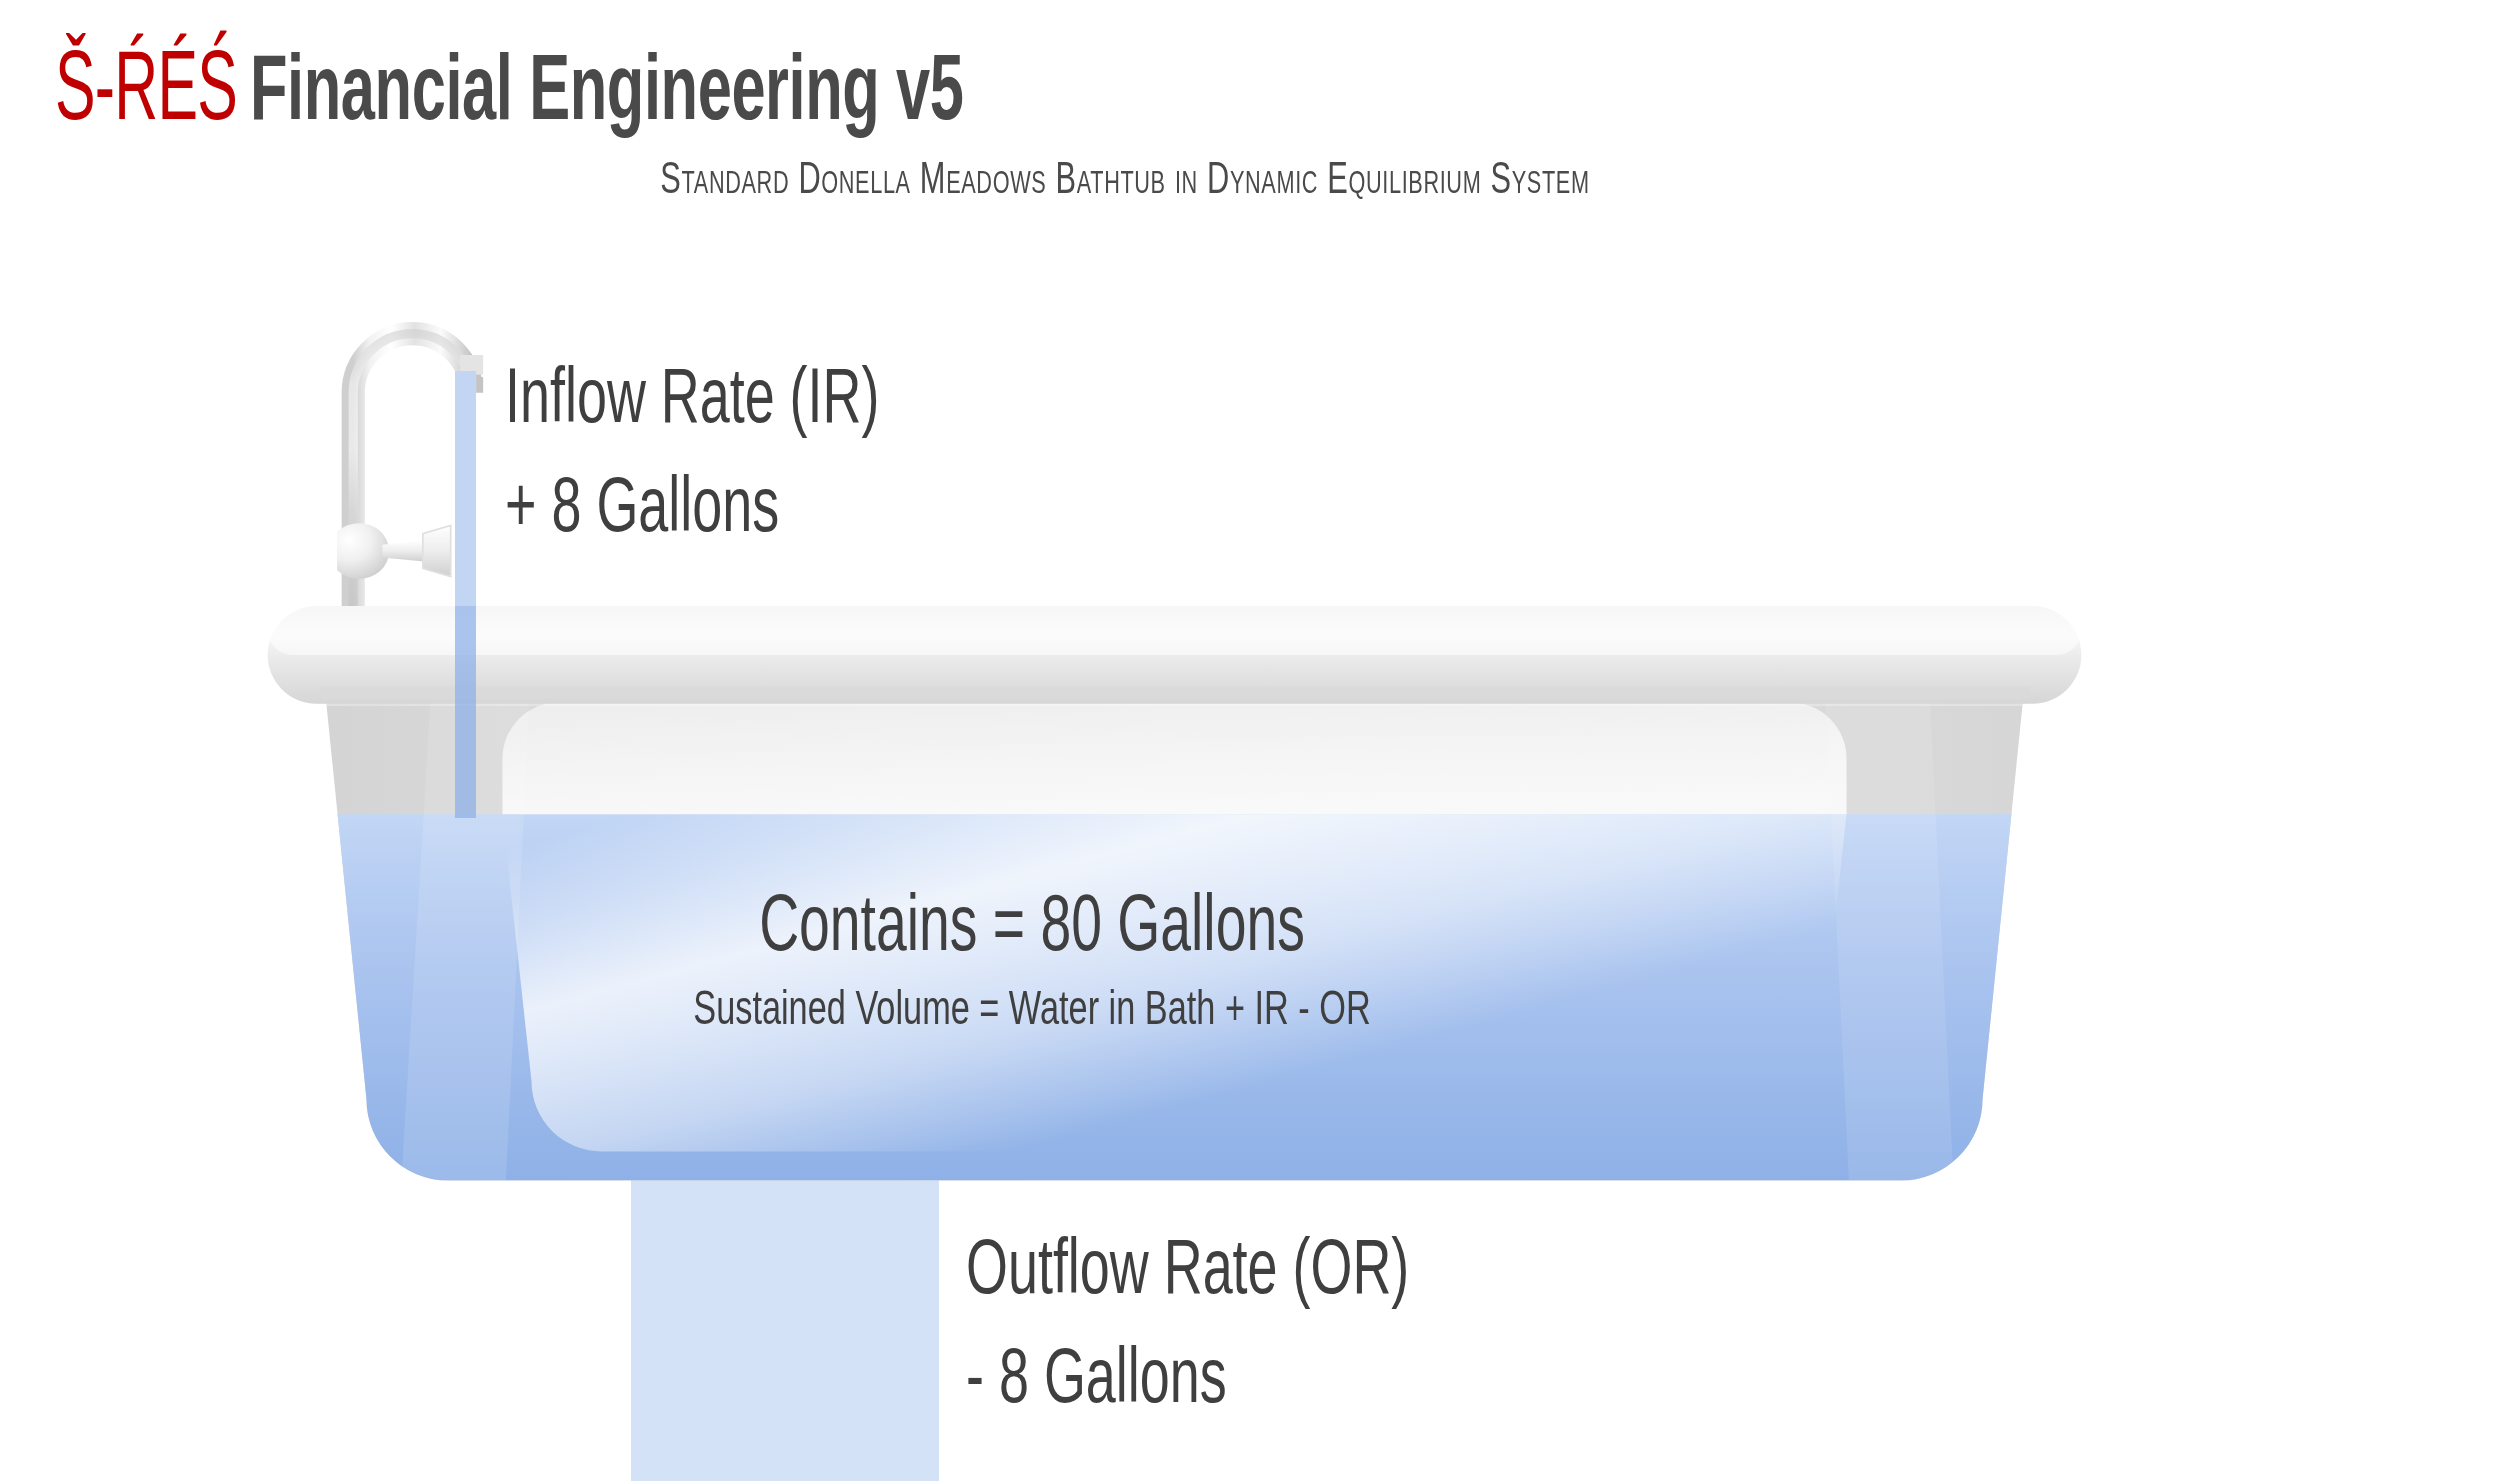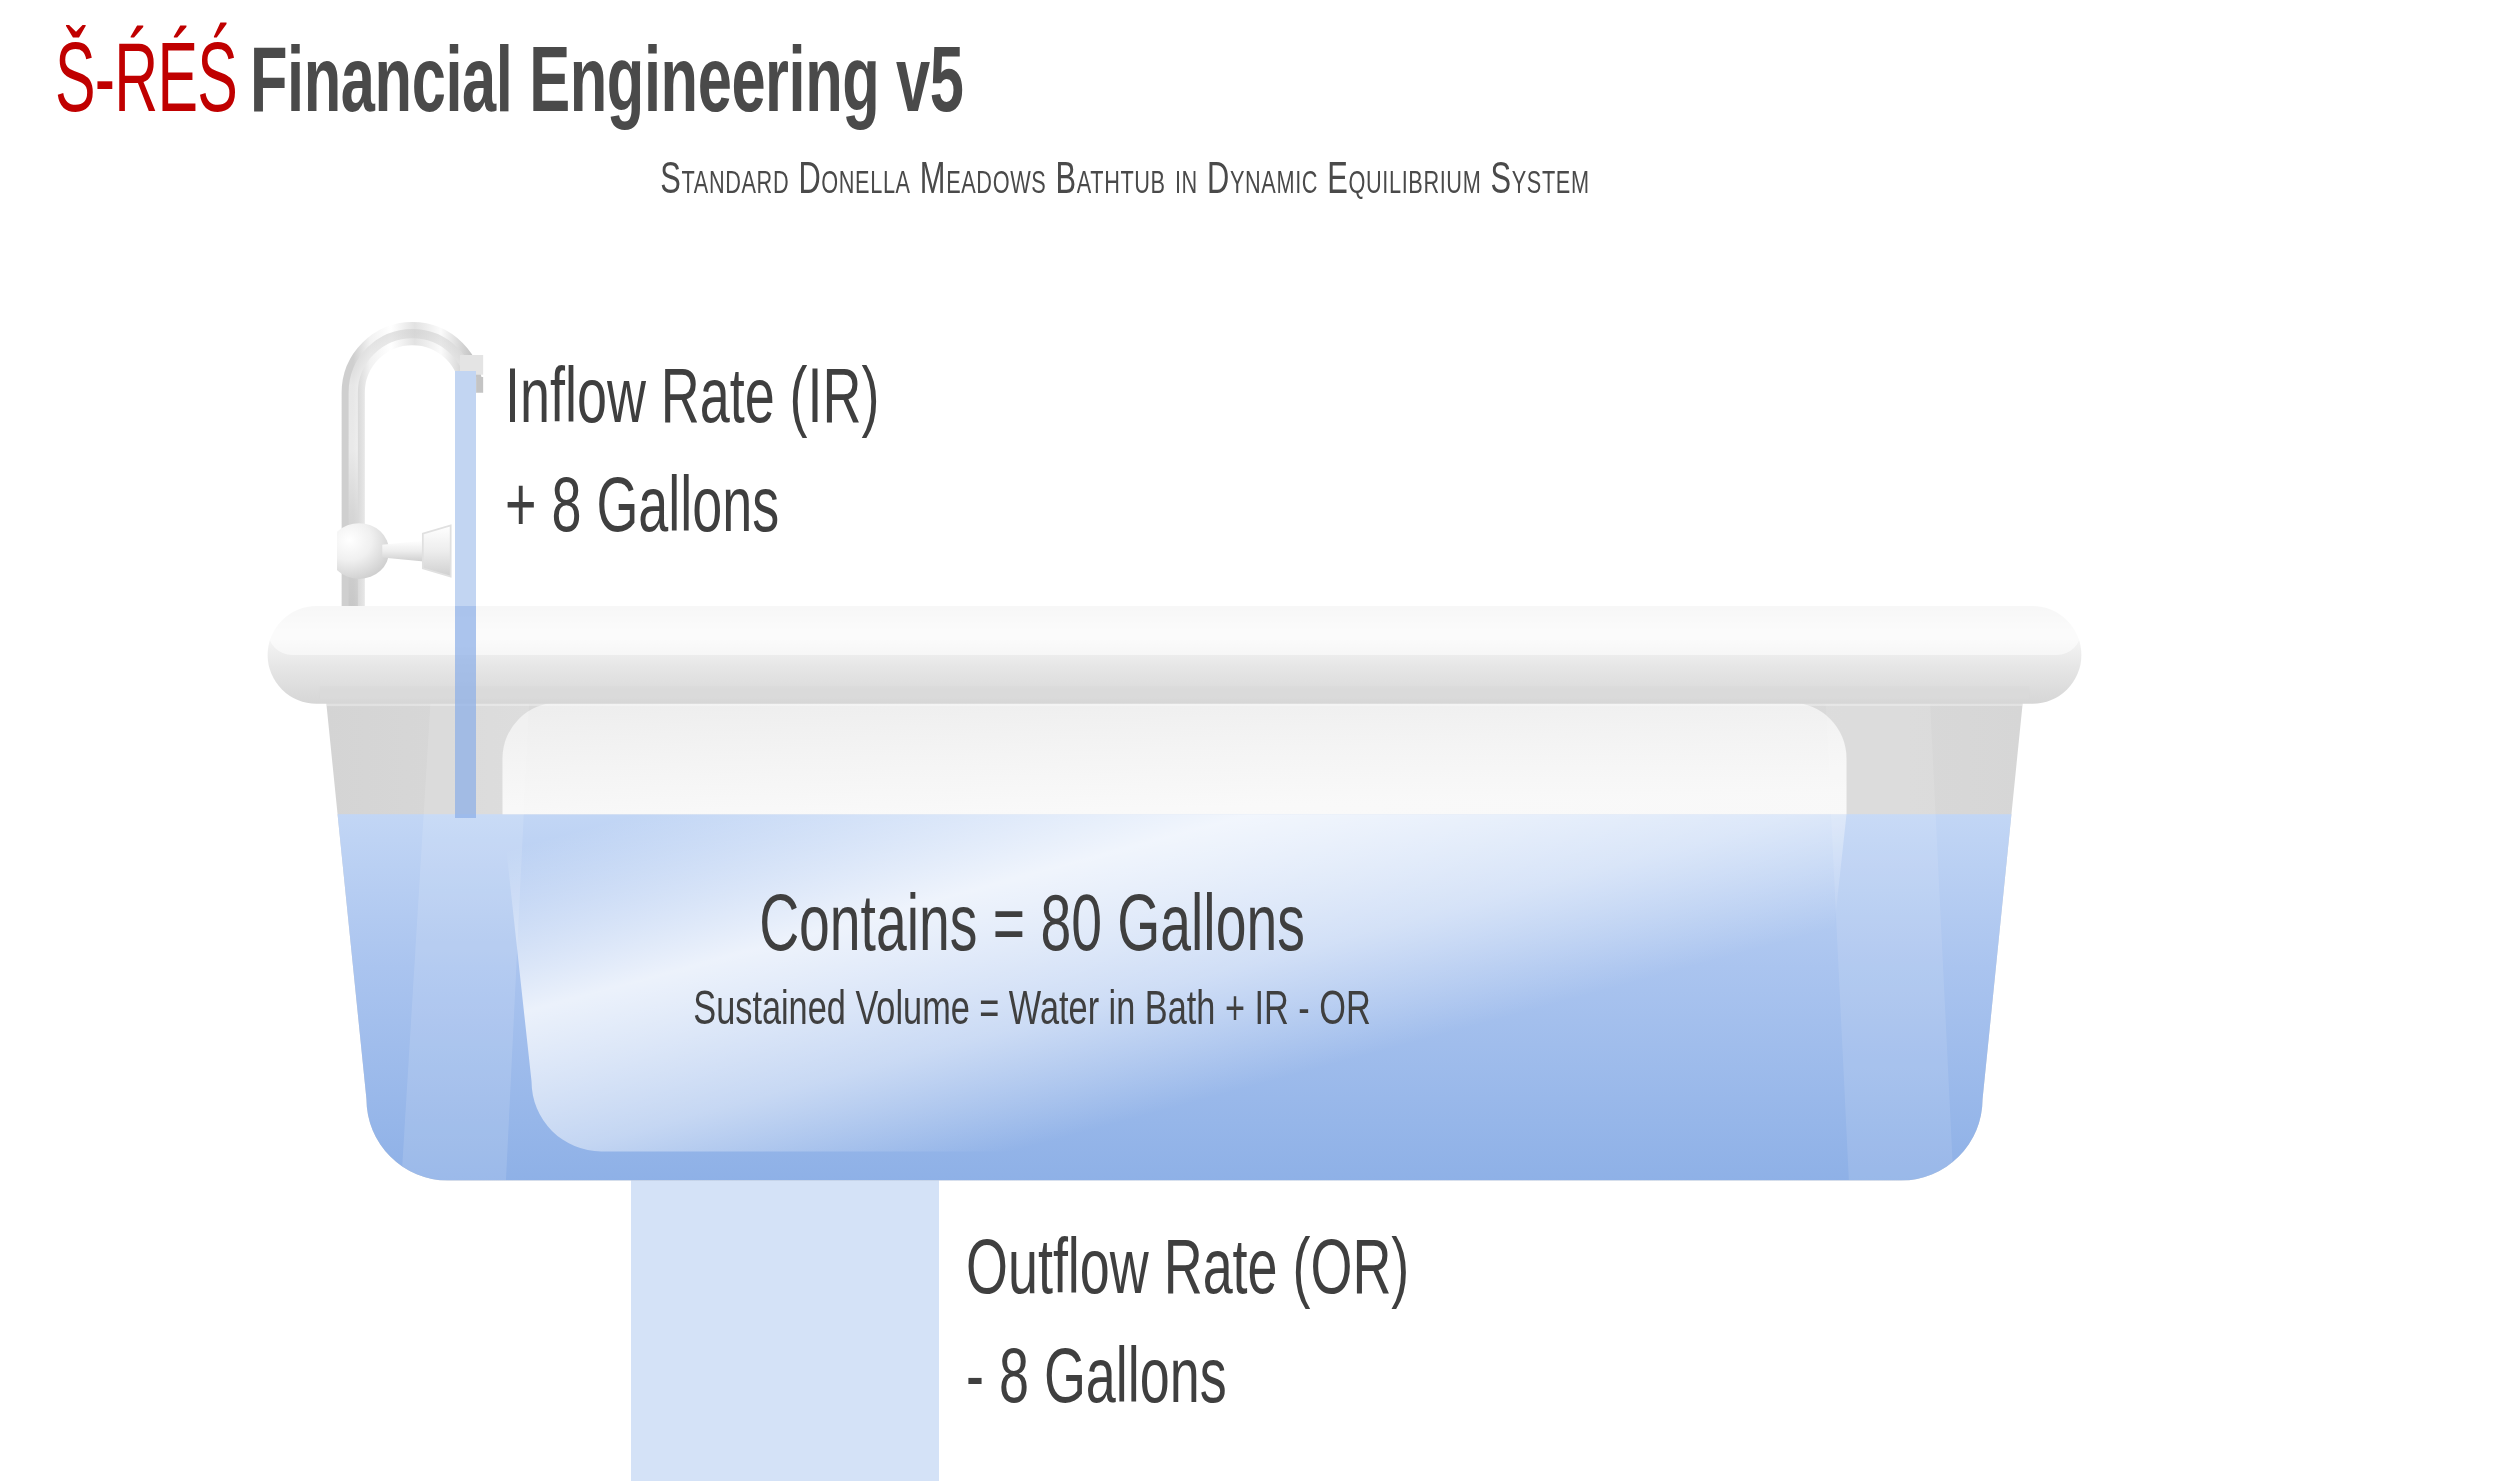--- a/index.html
+++ b/index.html
@@ -8,21 +8,21 @@
     background:#ffffff;
     font-family:"Liberation Sans", sans-serif;
     overflow:hidden;
     position:relative;
   }
   .stage{position:absolute;left:0;top:0;width:2500px;height:1481px;overflow:hidden;}
 
   
   .header{position:absolute;left:0;top:0;width:2500px;height:221px;}
   .title-row{
-    position:absolute;left:55px;top:28px;
+    position:absolute;left:55px;top:36px;
     display:flex;align-items:baseline;white-space:nowrap;
   }
   .brand{
     font-size:98px;line-height:1;
     color:#c00000;
     font-weight:400;
     letter-spacing:-1.2px;
     transform:scaleX(0.62);
     transform-origin:left bottom;
     font-family:"Liberation Sans", sans-serif;

